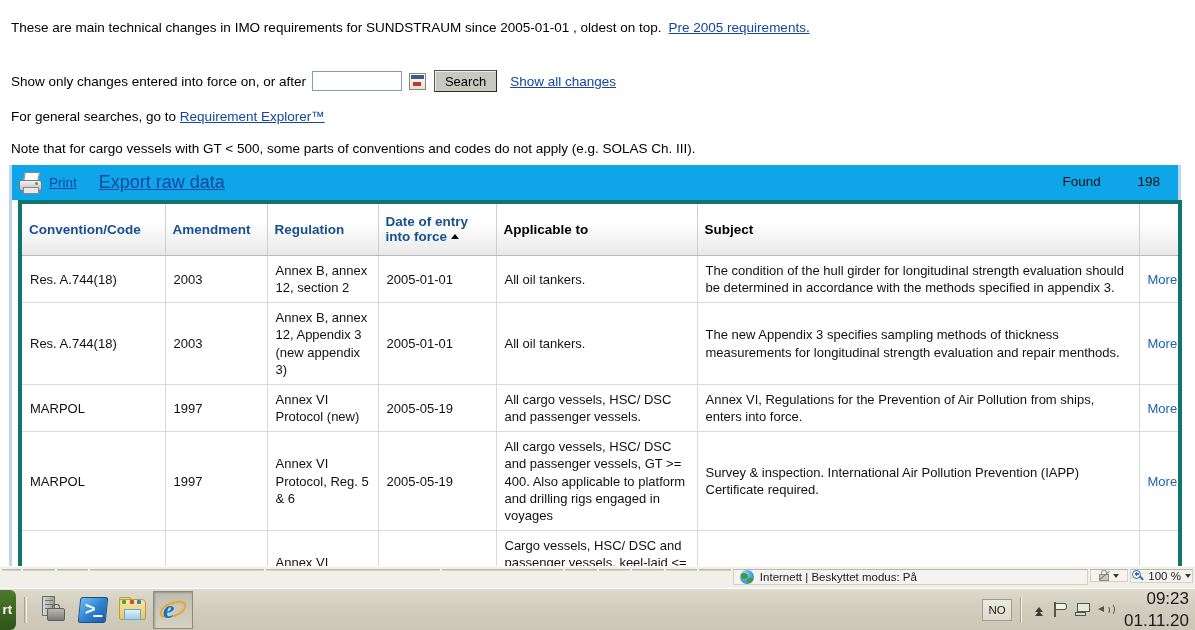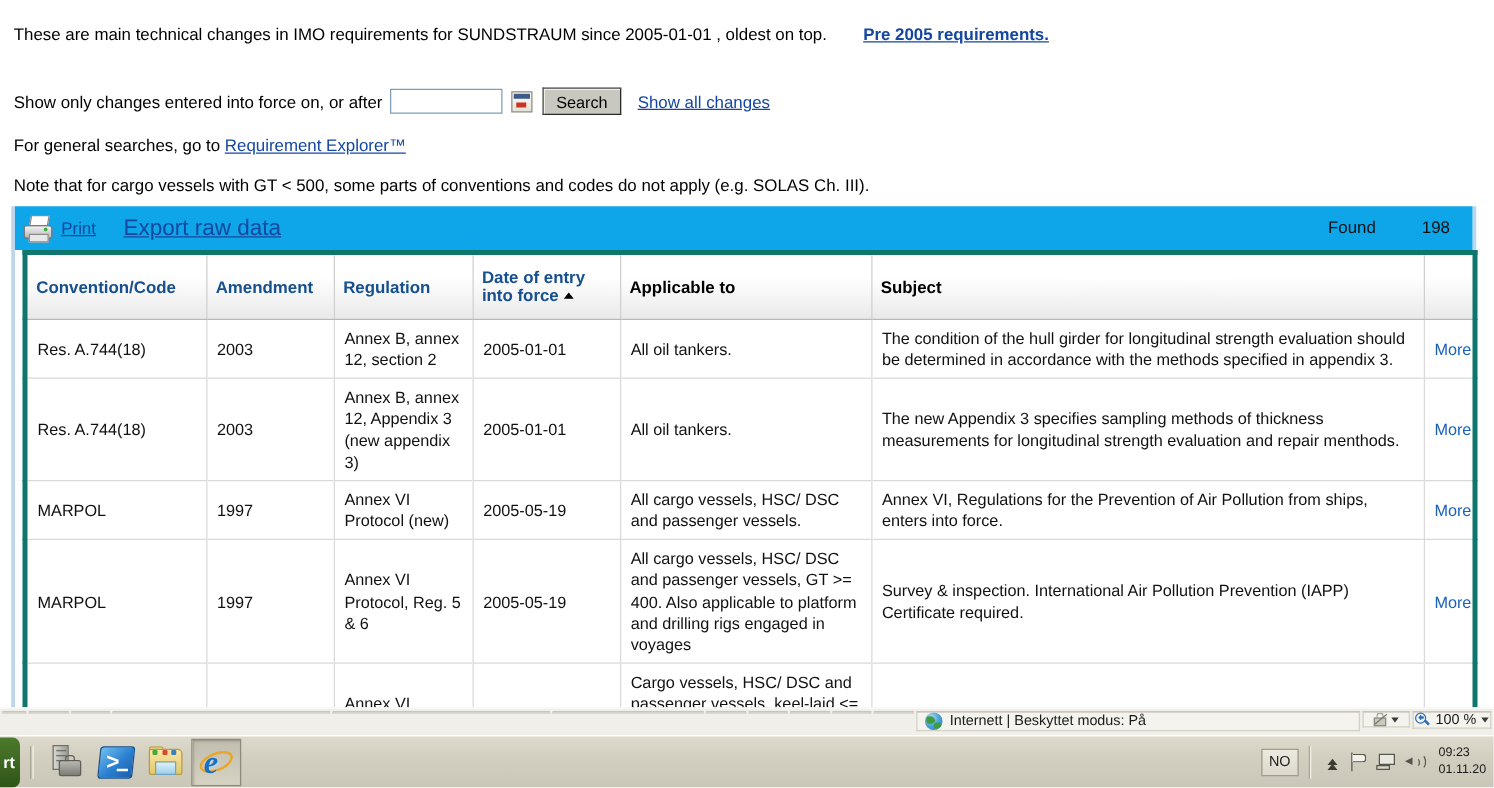--- a/index.html
+++ b/index.html
@@ -39,21 +39,21 @@
   }
 
   .lnk {
     color: #1447a0;
     text-decoration: underline;
     cursor: pointer;
   }
 
   
   #intro1 { left: 11px; top: 20px; }
-  #pre2005 { margin-left: 29px; font-weight: bold; }
+  #pre2005 { margin-left: 7px; font-weight: normal; }
 
   
   #searchrow {
     position: absolute;
     left: 11px;
     top: 70px;
     display: flex;
     align-items: center;
     font-size: 13.5px;
     color: #000;
@@ -678,23 +678,23 @@
     border-bottom-color: transparent;
     border-radius: 50%;
     box-sizing: border-box;
   }
   .spk-ico .w1 { left: 6px; top: 3.5px; width: 7px; height: 8px; }
   .spk-ico .w2 { left: 8px; top: 1px; width: 10px; height: 13px; }
 
   #clock {
     display: flex;
     flex-direction: column;
-    align-items: flex-start;
+    align-items: flex-end;
     justify-content: center;
-    font-size: 10px;
+    font-size: 17px;
     color: #1a1a1a;
     line-height: 1.25;
     padding-left: 8px;
     padding-right: 2px;
     white-space: nowrap;
     cursor: pointer;
   }
 </style>
 </head>
 <body>

